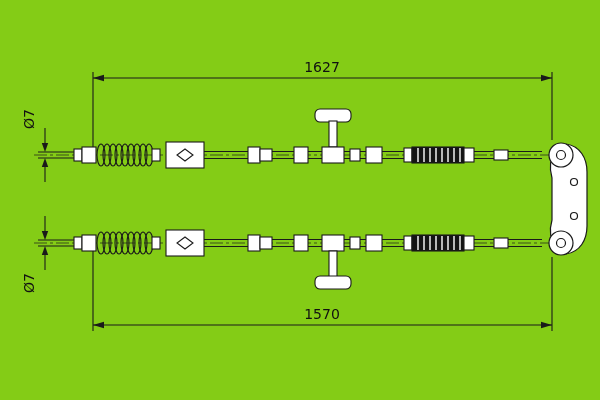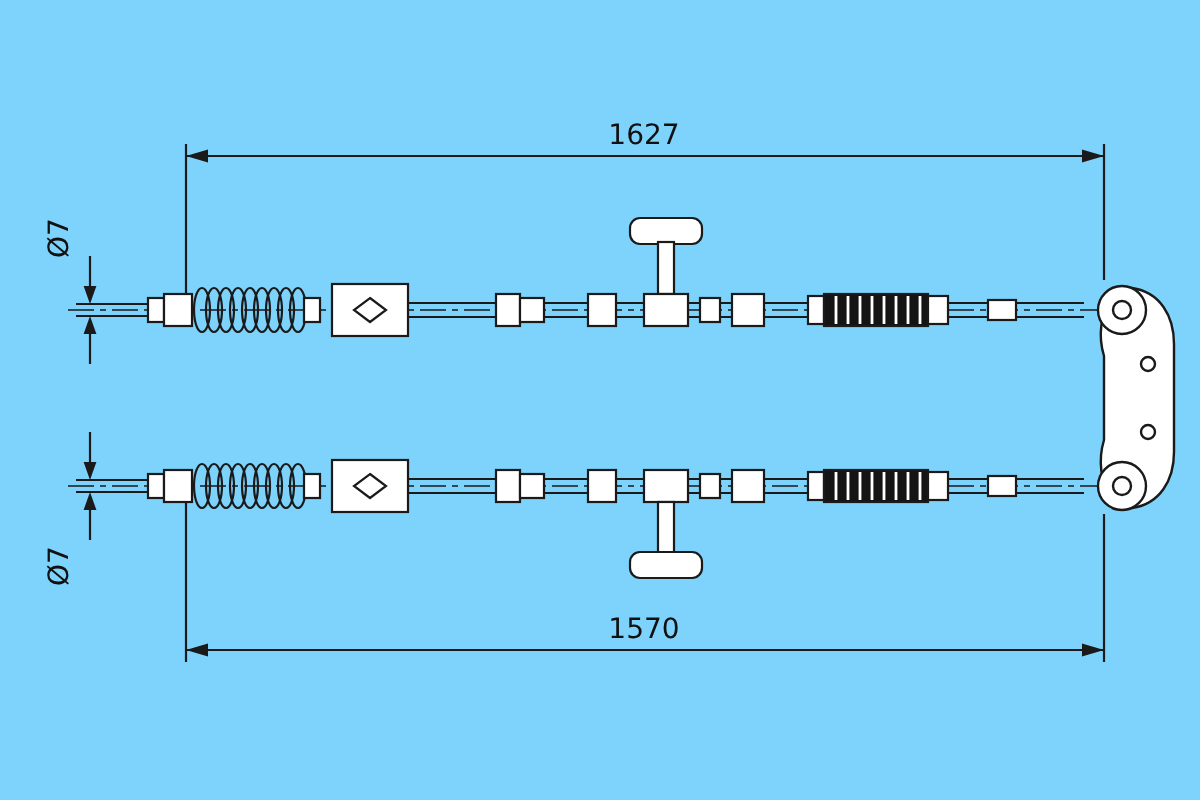--- a/index.html
+++ b/index.html
@@ -1,18 +1,18 @@
 <!DOCTYPE html>
 <html><head>
 <meta charset="utf-8">
 <style>
   html, body { margin: 0; padding: 0; background: #ffffff; }
   .stage {
     width: 600px; height: 400px;
-    position: relative; background: #7dd3fc; overflow: hidden;
+    position: relative; background: #84cc16; overflow: hidden;
   }
   svg { display: block; }
   .dim-text {
     font-family: "DejaVu Sans", "Liberation Sans", sans-serif;
     font-size: 14px;
     fill: #111111;
   }
 </style>
 </head>
 <body>

